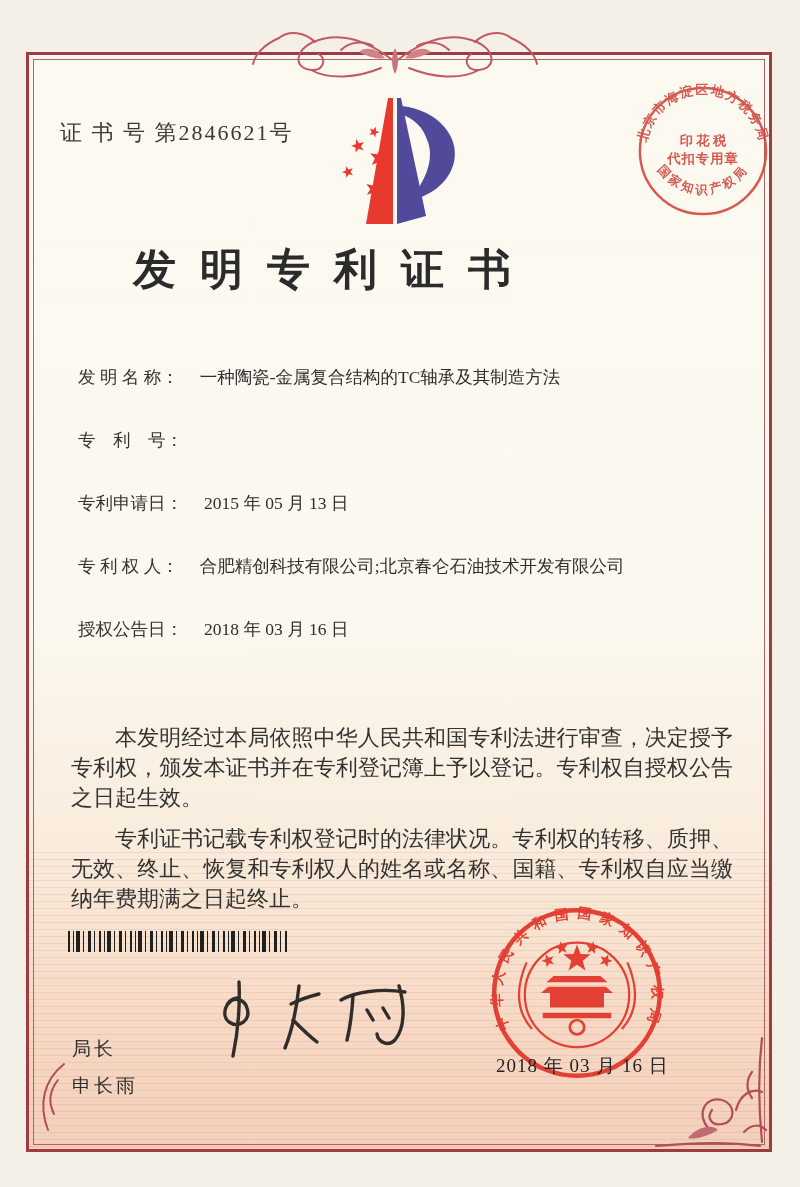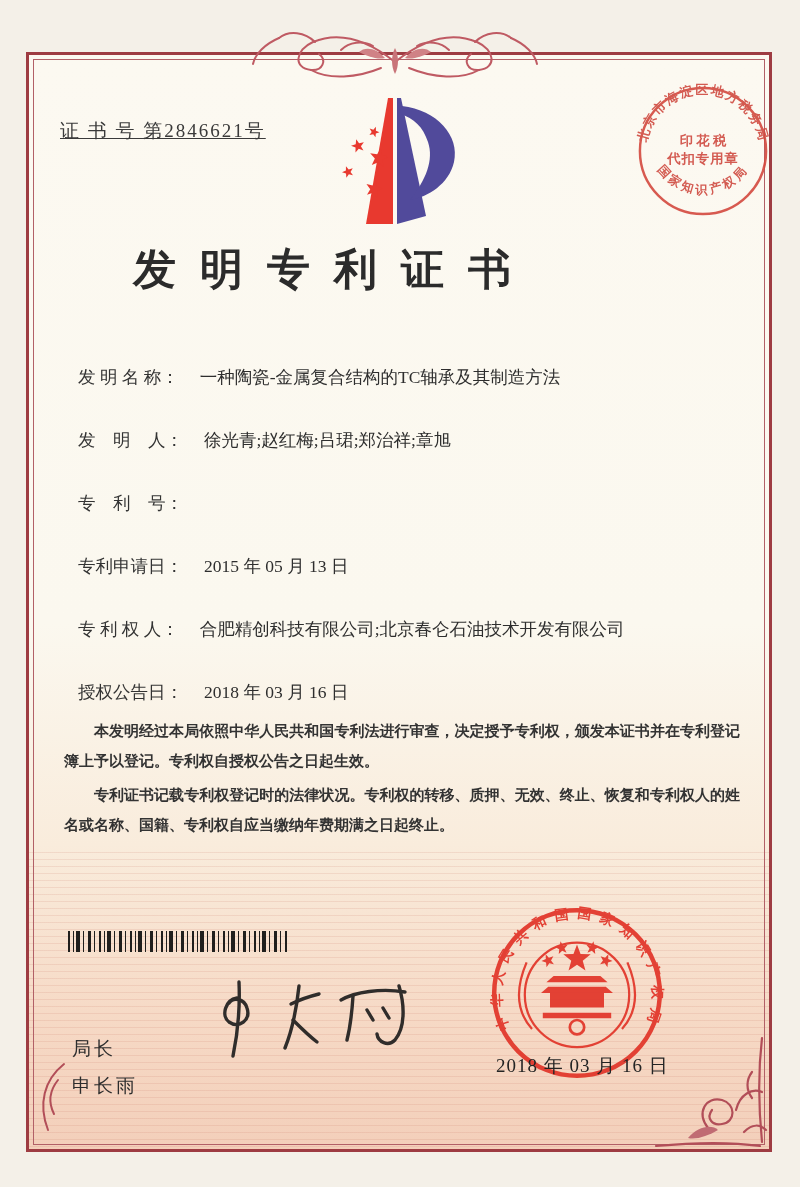--- a/index.html
+++ b/index.html
@@ -24,38 +24,37 @@
     position:absolute;left:26px;top:52px;width:740px;height:1094px;
     border:3px solid #9e3c42;
   }
   .frame-inner{
     position:absolute;left:33px;top:59px;width:730px;height:1084px;
     border:1px solid #b26067;
   }
 
   .cert-no{
     position:absolute;left:60px;top:118px;
-    font-size:19px;color:#3a3a3a;letter-spacing:2px;white-space:pre;text-decoration:underline;
+    font-size:22px;color:#3a3a3a;letter-spacing:2px;white-space:pre;
   }
   .title{
     position:absolute;left:26px;top:241px;width:592px;
     text-align:center;font-size:43px;font-weight:700;color:#2b2b2b;
     letter-spacing:24px;text-indent:24px;
   }
 
   .fields{position:absolute;left:78px;top:364px;width:680px;}
   .field-row{display:flex;align-items:flex-start;margin-bottom:37px;line-height:26px;}
   .field-label{white-space:pre;font-size:17.5px;color:#333;flex:0 0 auto;}
   .field-value{font-size:17.5px;color:#2e2e2e;white-space:pre-wrap;margin-left:21px;}
 
   .paras{position:absolute;left:60px;top:712px;width:684px;}
   .paras p{
-    margin:4px;text-indent:2em;font-size:15px;line-height:30px;color:#333;
+    margin:11px;text-indent:2em;font-size:22px;line-height:30px;color:#333;
     text-align:justify;
-    font-weight:bold;
   }
 
   .barcode{
     position:absolute;left:68px;top:931px;width:222px;height:21px;
     background:repeating-linear-gradient(90deg,
       #20201e 0 2px,rgba(0,0,0,0) 2px 5px,
       #20201e 5px 6px,rgba(0,0,0,0) 6px 8px,
       #20201e 8px 12px,rgba(0,0,0,0) 12px 15px,
       #20201e 15px 16px,rgba(0,0,0,0) 16px 20px,
       #20201e 20px 23px,rgba(0,0,0,0) 23px 26px,
@@ -143,24 +142,20 @@
       <textPath href="#arcBot" startOffset="50%" text-anchor="middle">国家知识产权局</textPath>
     </text>
   </svg>
 
   <div class="title">发明专利证书</div>
 
   <div class="fields">
     <div class="field-row">
       <span class="field-label">发 明 名 称：</span>
       <span class="field-value">一种陶瓷-金属复合结构的TC轴承及其制造方法</span>
-    </div>
-    <div class="field-row">
-      <span class="field-label">发　明　人：</span>
-      <span class="field-value">徐光青;赵红梅;吕珺;郑治祥;章旭</span>
     </div>
     <div class="field-row">
       <span class="field-label">专　利　号：</span>
     </div>
     <div class="field-row">
       <span class="field-label">专利申请日：</span>
       <span class="field-value">2015 年 05 月 13 日</span>
     </div>
     <div class="field-row">
       <span class="field-label">专 利 权 人：</span>

